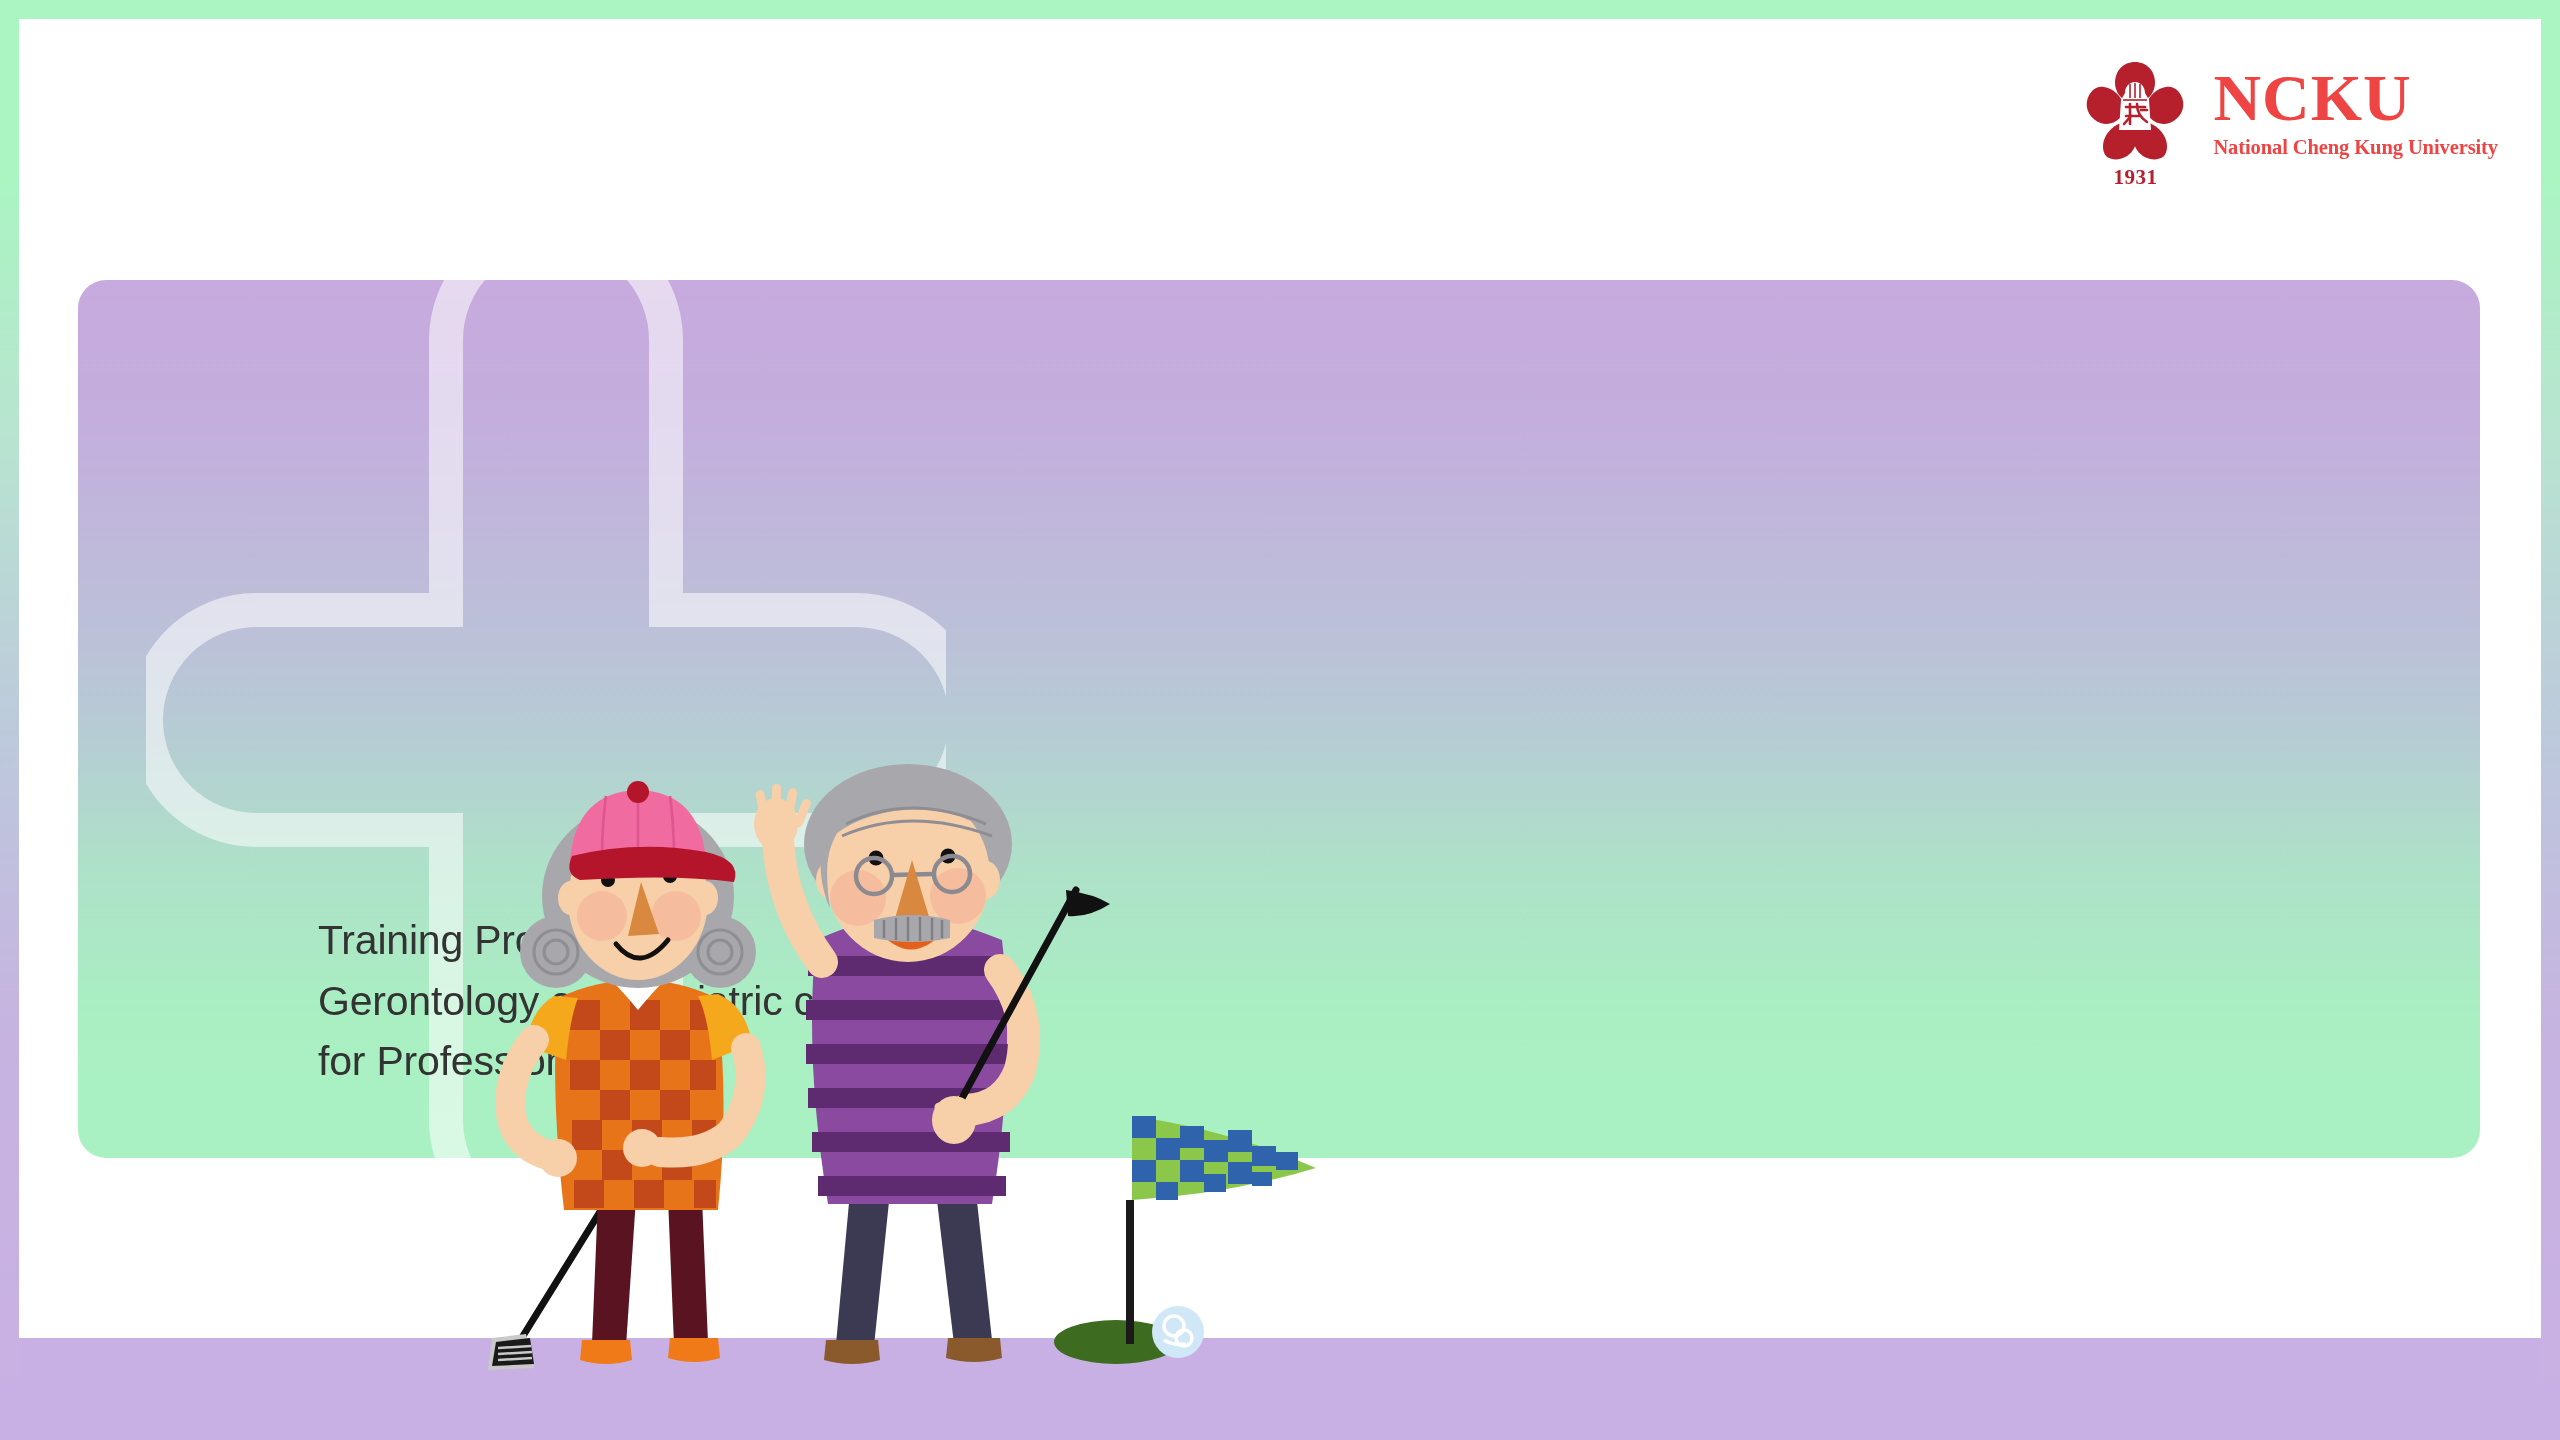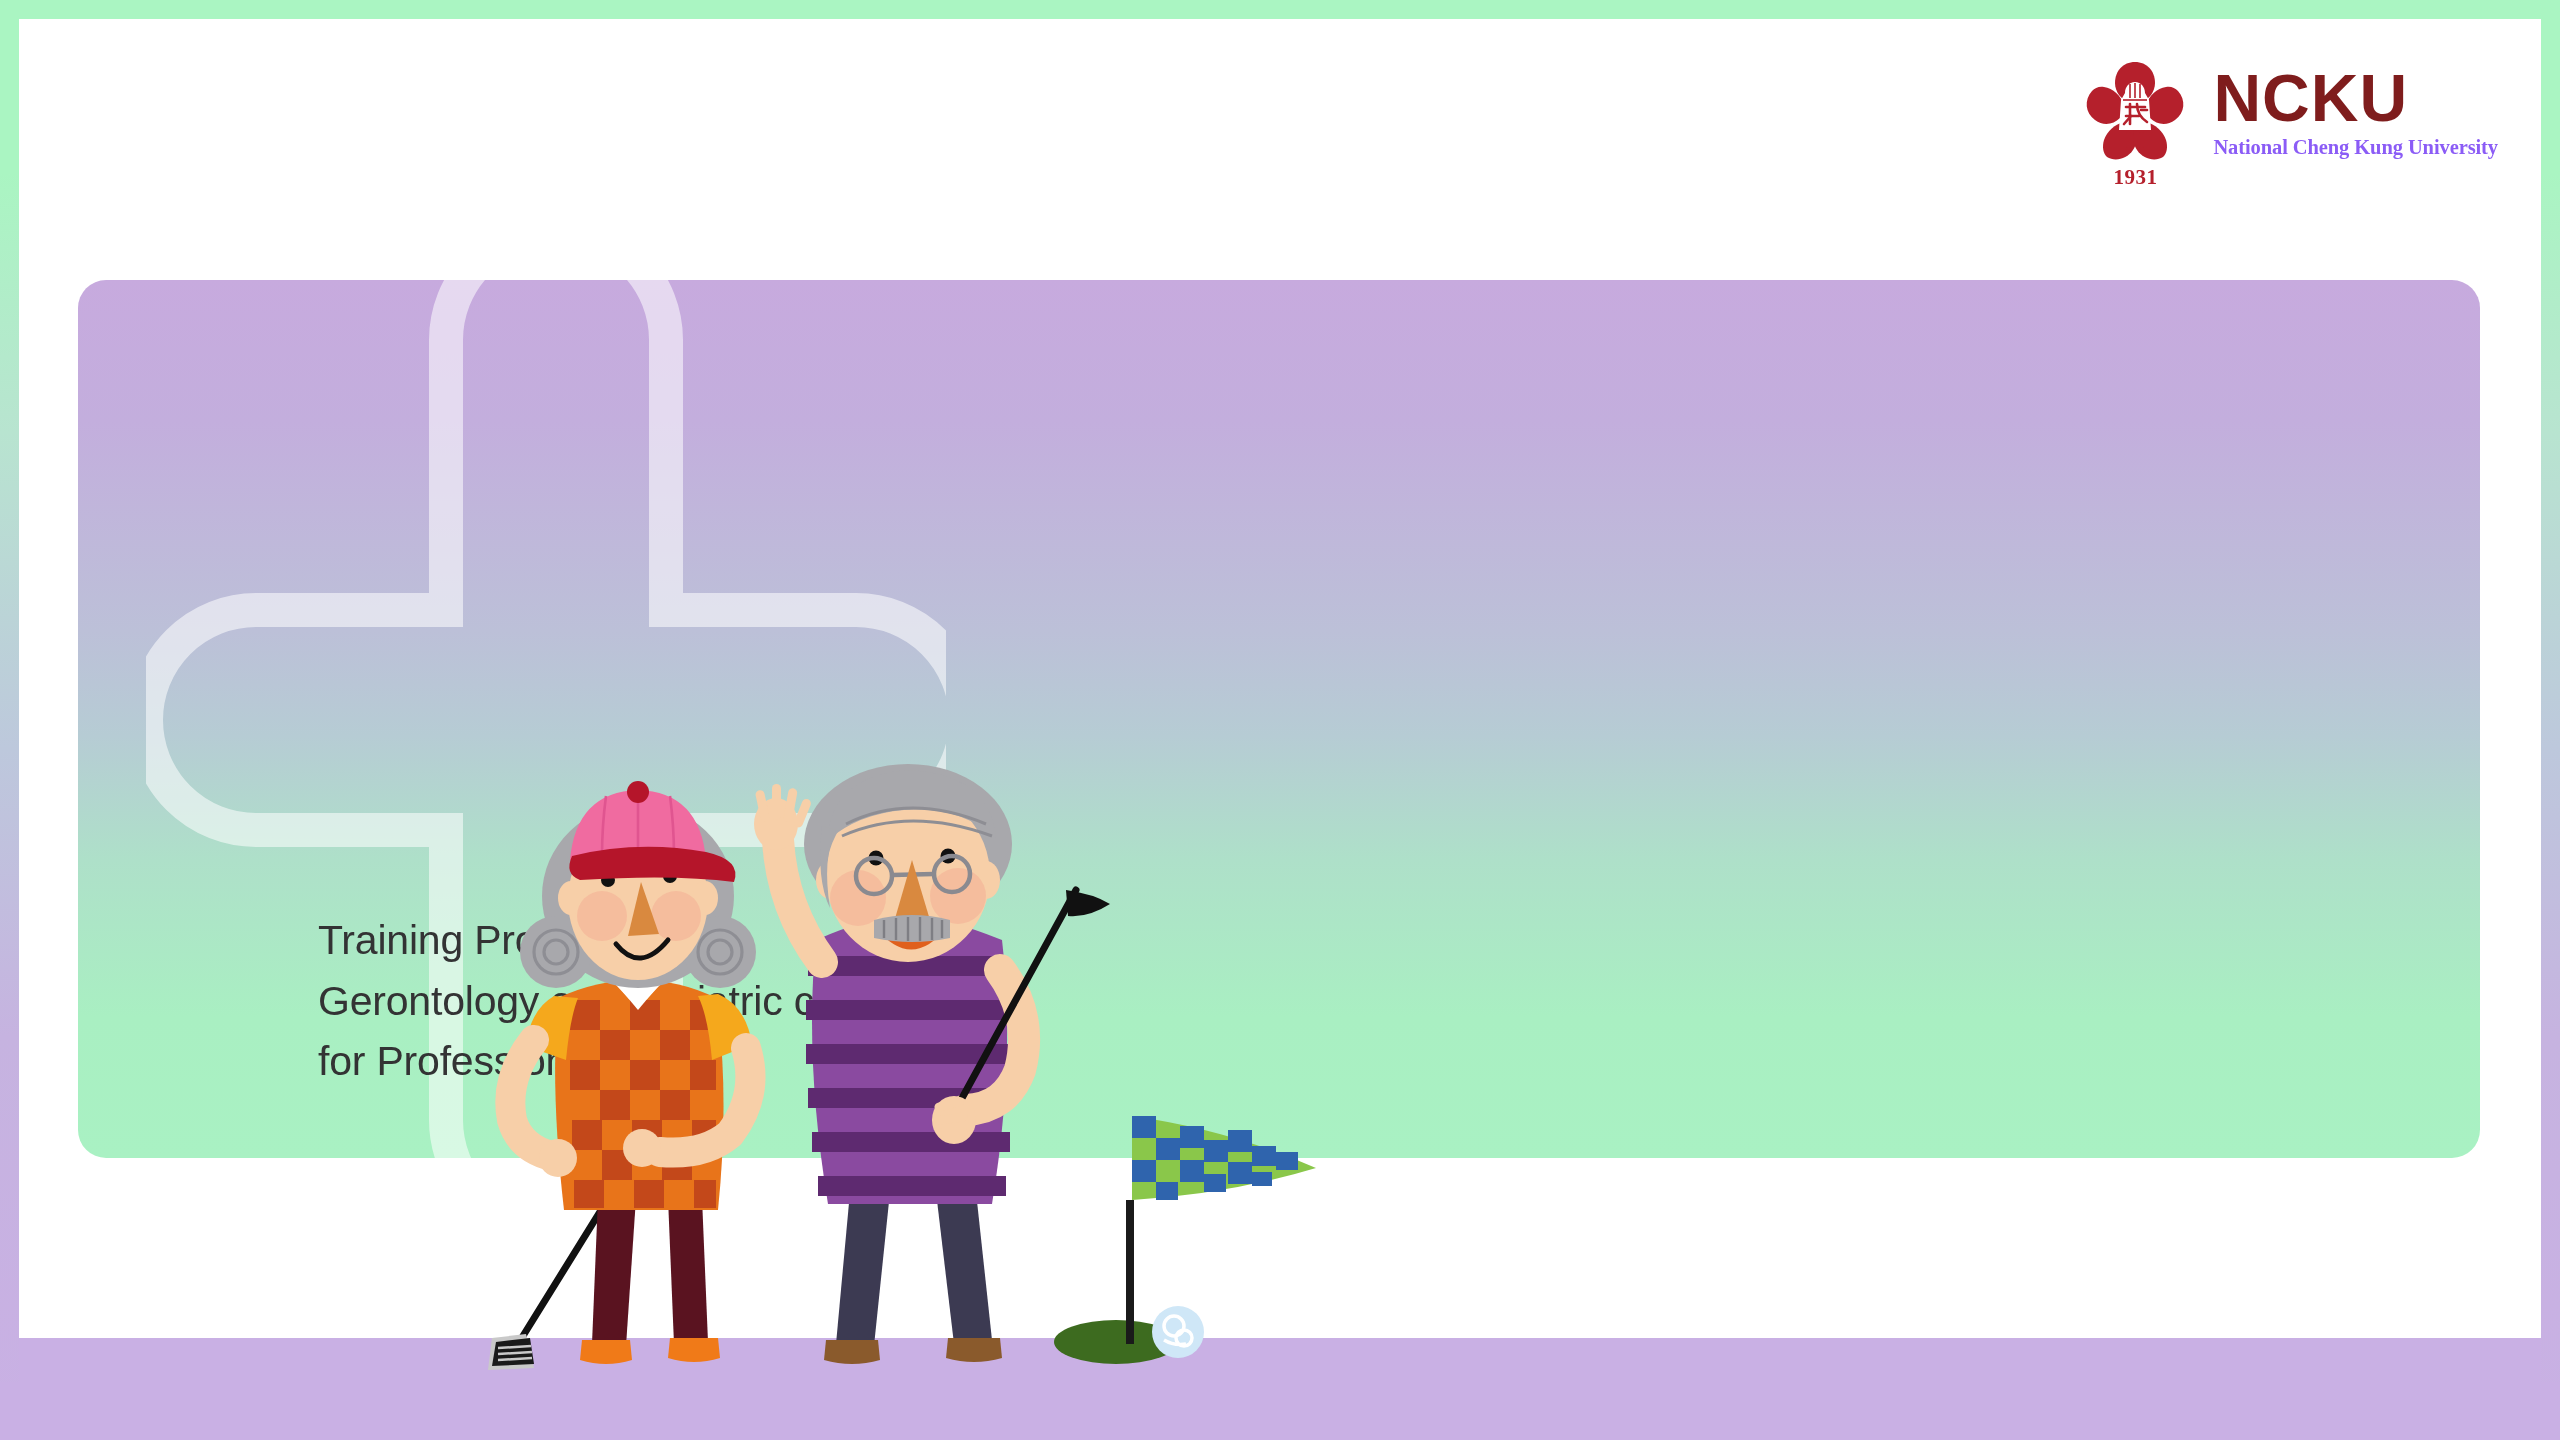--- a/index.html
+++ b/index.html
@@ -89,32 +89,32 @@
     font-size: 21px;
     letter-spacing: 0.5px;
     margin-top: 1px;
   }
   .logo-words {
     display: flex;
     flex-direction: column;
     padding-top: 8px;
   }
   .logo-acronym {
-    font-family: Liberation Sans, sans-serif;
+    font-family: Liberation Serif, serif;
     font-weight: bold;
     font-size: 66px;
     line-height: 0.98;
-    color: #7f1d1d;
+    color: #ef4444;
     letter-spacing: 1px;
   }
   .logo-full {
     font-family: "Liberation Serif", serif;
     font-weight: bold;
     font-size: 20.5px;
-    color: #8b5cf6;
+    color: #ef4444;
     letter-spacing: -0.1px;
     margin-top: 5px;
   }
 
   
   .hero-card {
     position: absolute;
     left: 78px;
     top: 280px;
     width: 2402px;

